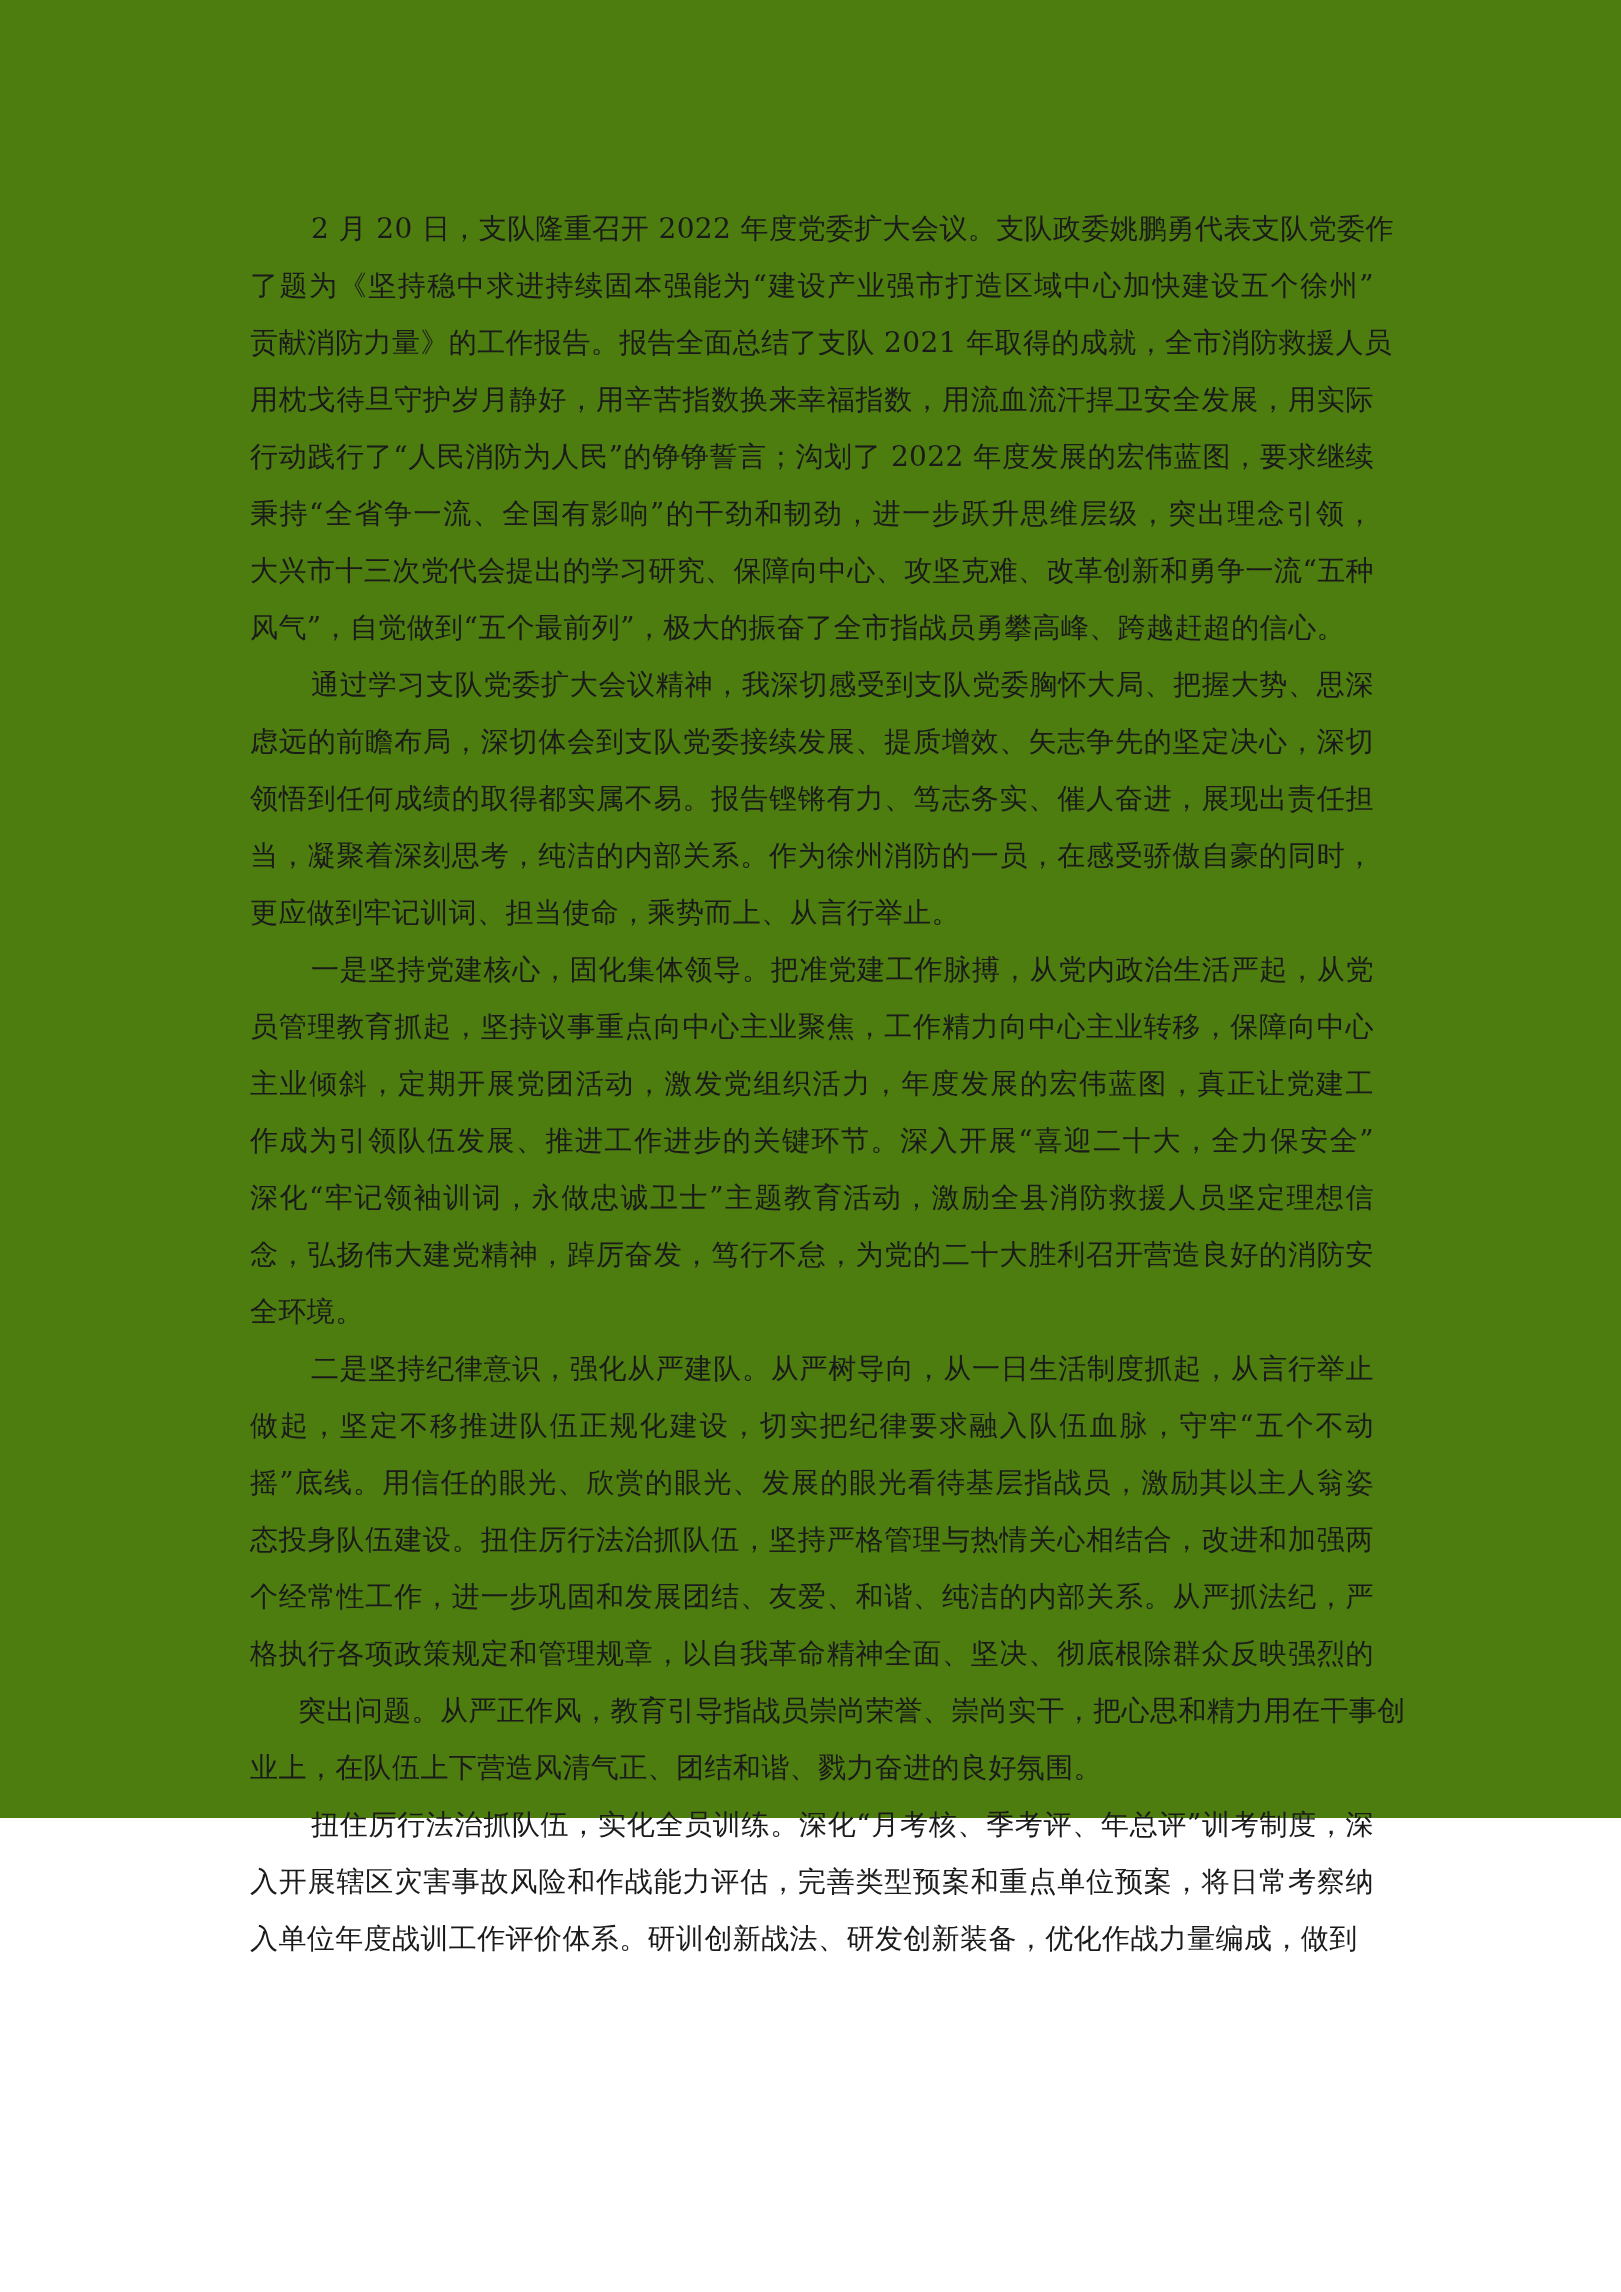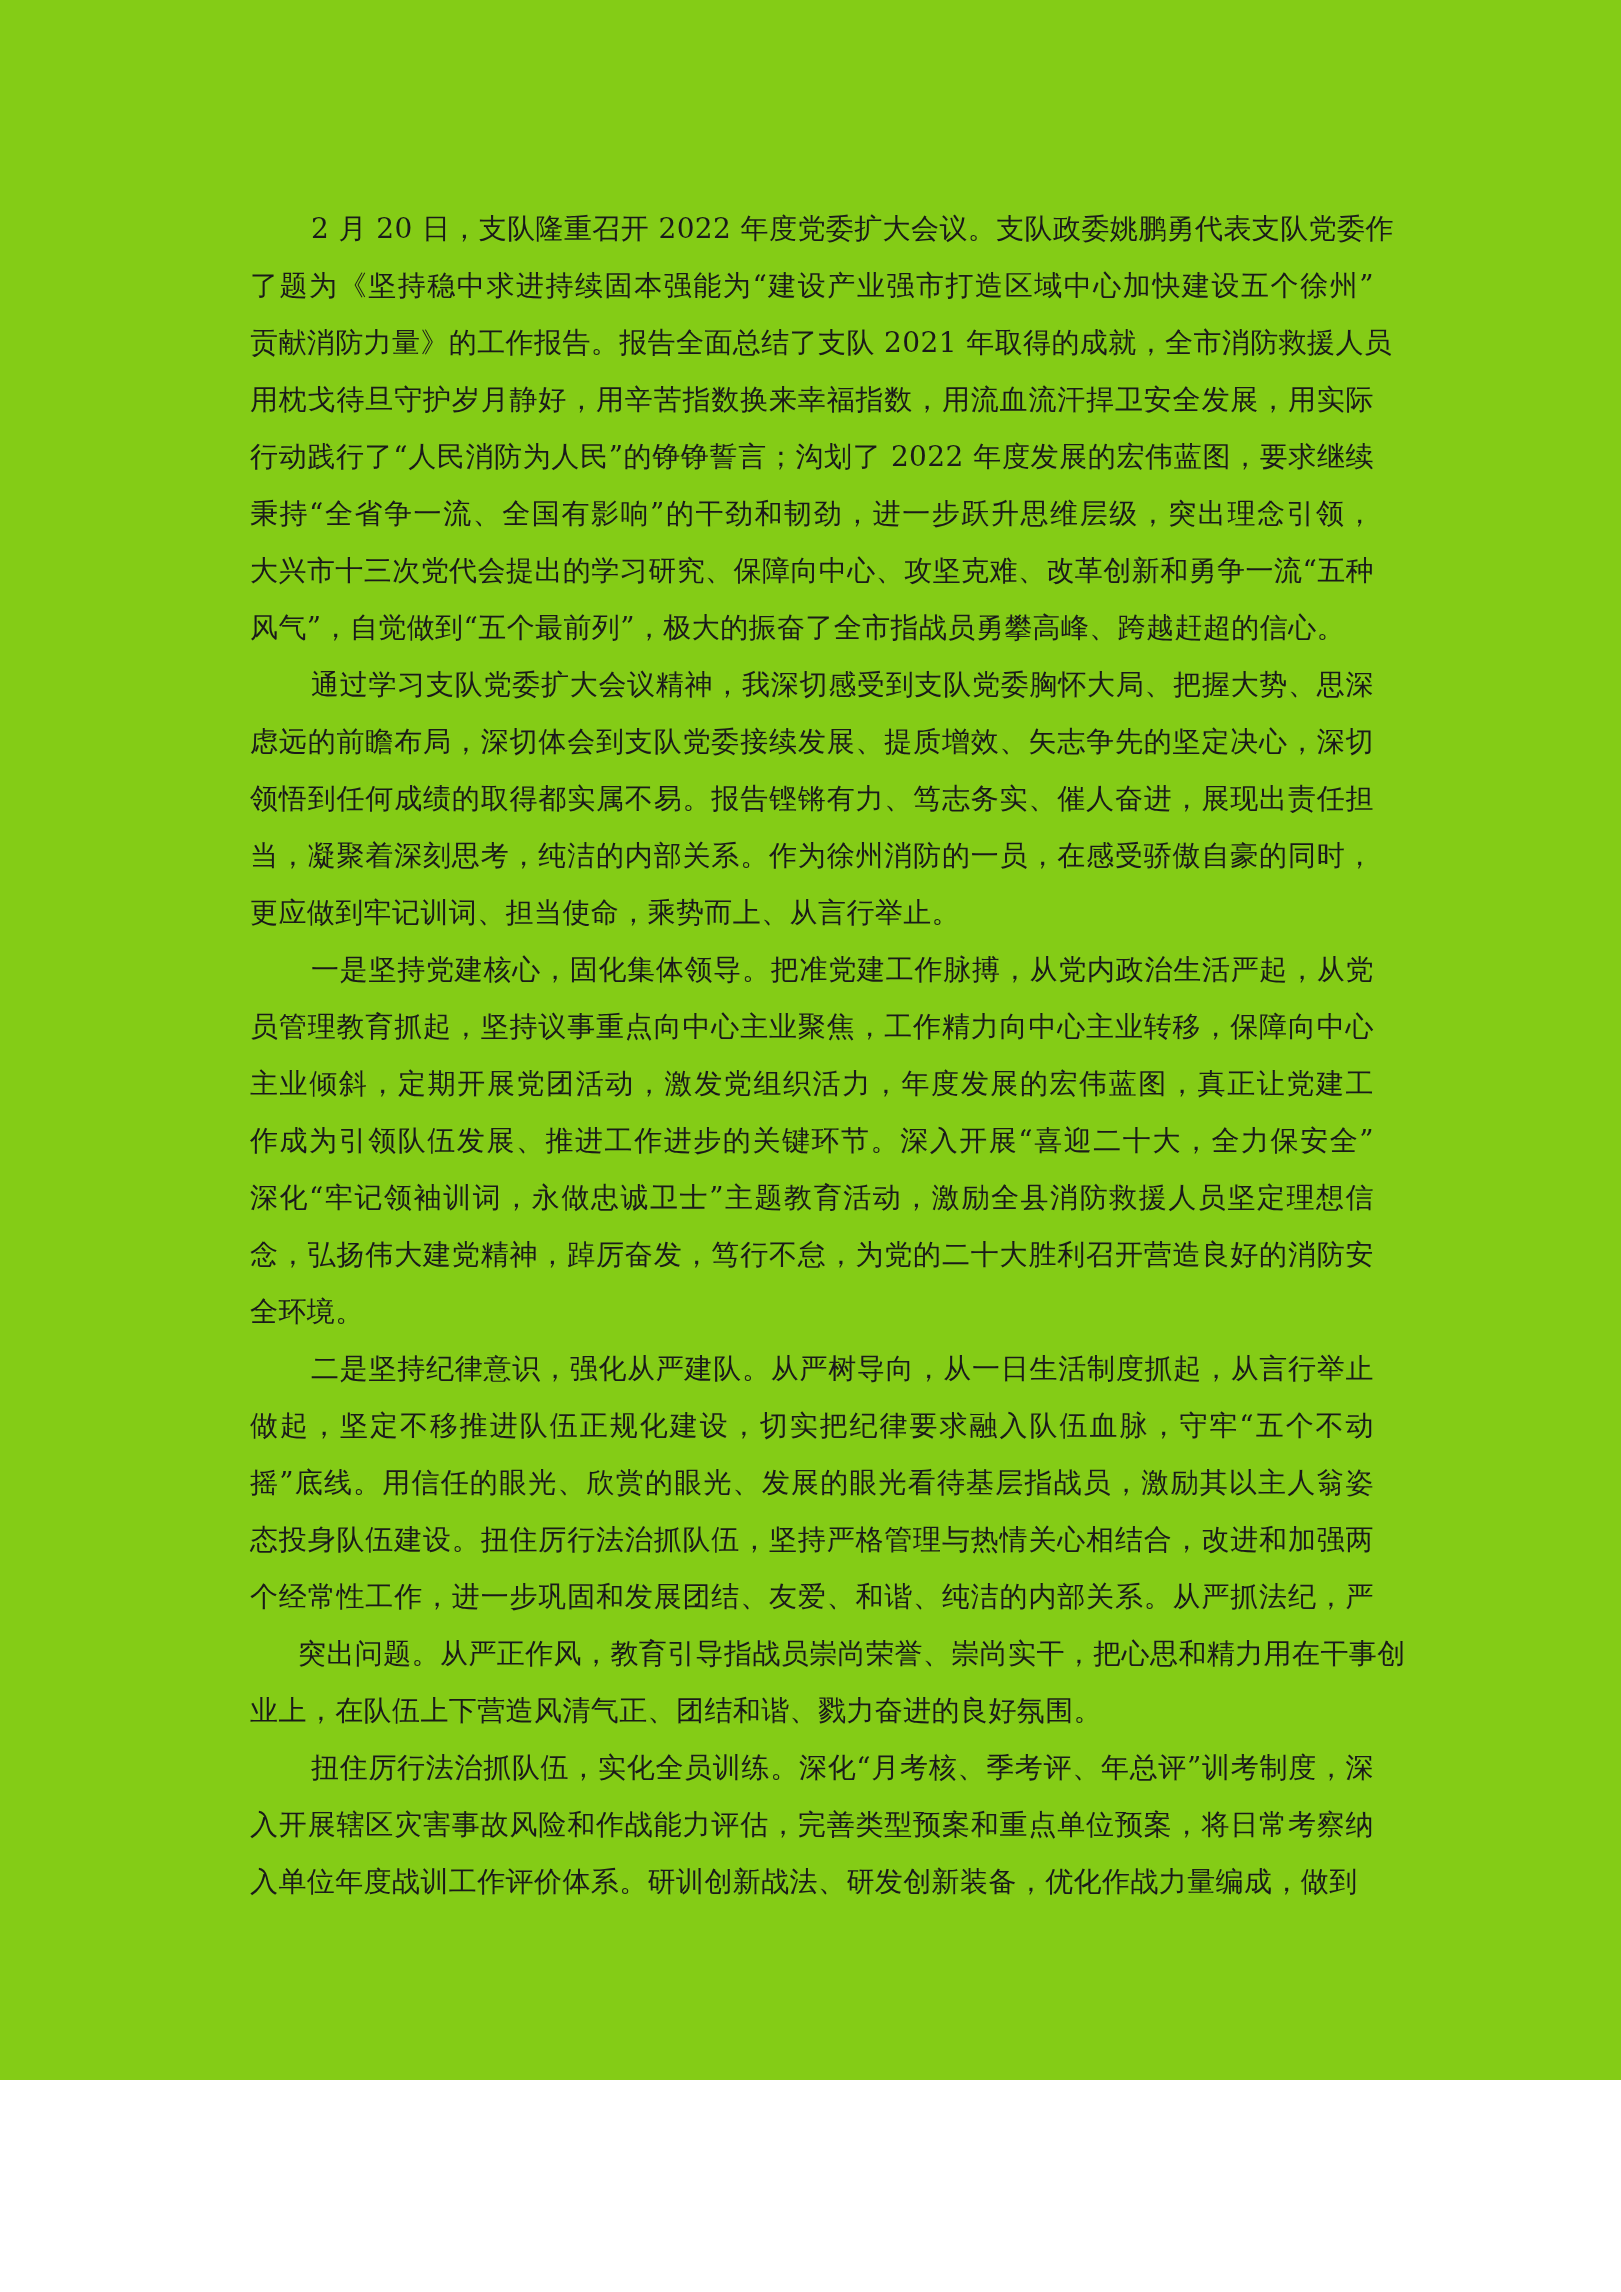--- a/index.html
+++ b/index.html
@@ -10,22 +10,22 @@
   body {
     width: 1621px;
     height: 2293px;
     position: relative;
     overflow: hidden;
   }
   .page {
     position: absolute;
     left: 0; top: 0;
     width: 1621px;
-    height: 2080px;
-    background: #84cc16;
+    height: 1818px;
+    background: #4d7c0f;
   }
   .content {
     position: absolute;
     left: 250px;
     top: 200px;
     width: 1124px;
   }
   .para {
     margin: 0;
     padding: 0;
@@ -83,20 +83,21 @@
         <span class="line para" style="text-indent: 0px;">深化“牢记领袖训词，永做忠诚卫士”主题教育活动，激励全县消防救援人员坚定理想信</span>
         <span class="line para" style="text-indent: 0px;">念，弘扬伟大建党精神，踔厉奋发，笃行不怠，为党的二十大胜利召开营造良好的消防安</span>
         <span class="line para last" style="text-indent: 0px;">全环境。</span>
       </div>
       <div class="para-block">
         <span class="line para first" style="text-indent: 0px;">二是坚持纪律意识，强化从严建队。从严树导向，从一日生活制度抓起，从言行举止</span>
         <span class="line para" style="text-indent: 0px;">做起，坚定不移推进队伍正规化建设，切实把纪律要求融入队伍血脉，守牢“五个不动</span>
         <span class="line para" style="text-indent: 0px;">摇”底线。用信任的眼光、欣赏的眼光、发展的眼光看待基层指战员，激励其以主人翁姿</span>
         <span class="line para" style="text-indent: 0px;">态投身队伍建设。扭住厉行法治抓队伍，坚持严格管理与热情关心相结合，改进和加强两</span>
         <span class="line para" style="text-indent: 0px;">个经常性工作，进一步巩固和发展团结、友爱、和谐、纯洁的内部关系。从严抓法纪，严</span>
+        <span class="line para" style="text-indent: 0px;">格执行各项政策规定和管理规章，以自我革命精神全面、坚决、彻底根除群众反映强烈的</span>
         <span class="line para" style="text-indent: 0px; margin-left: 48px;">突出问题。从严正作风，教育引导指战员崇尚荣誉、崇尚实干，把心思和精力用在干事创</span>
         <span class="line para last" style="text-indent: 0px;">业上，在队伍上下营造风清气正、团结和谐、戮力奋进的良好氛围。</span>
       </div>
       <div class="para-block">
         <span class="line para first" style="text-indent: 0px;">扭住厉行法治抓队伍，实化全员训练。深化“月考核、季考评、年总评”训考制度，深</span>
         <span class="line para" style="text-indent: 0px;">入开展辖区灾害事故风险和作战能力评估，完善类型预案和重点单位预案，将日常考察纳</span>
         <span class="line para last" style="text-indent: 0px;">入单位年度战训工作评价体系。研训创新战法、研发创新装备，优化作战力量编成，做到</span>
       </div>
     </div>
 </div>

